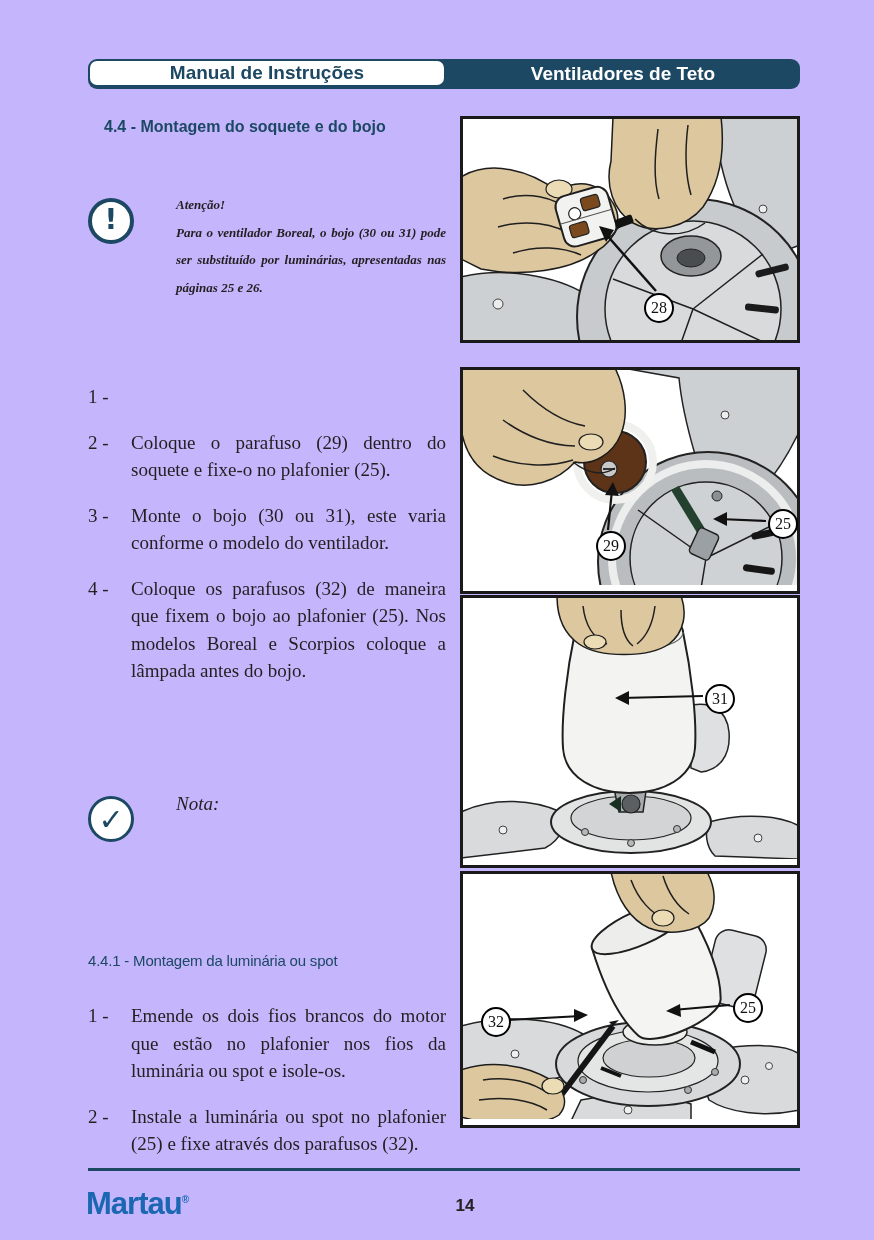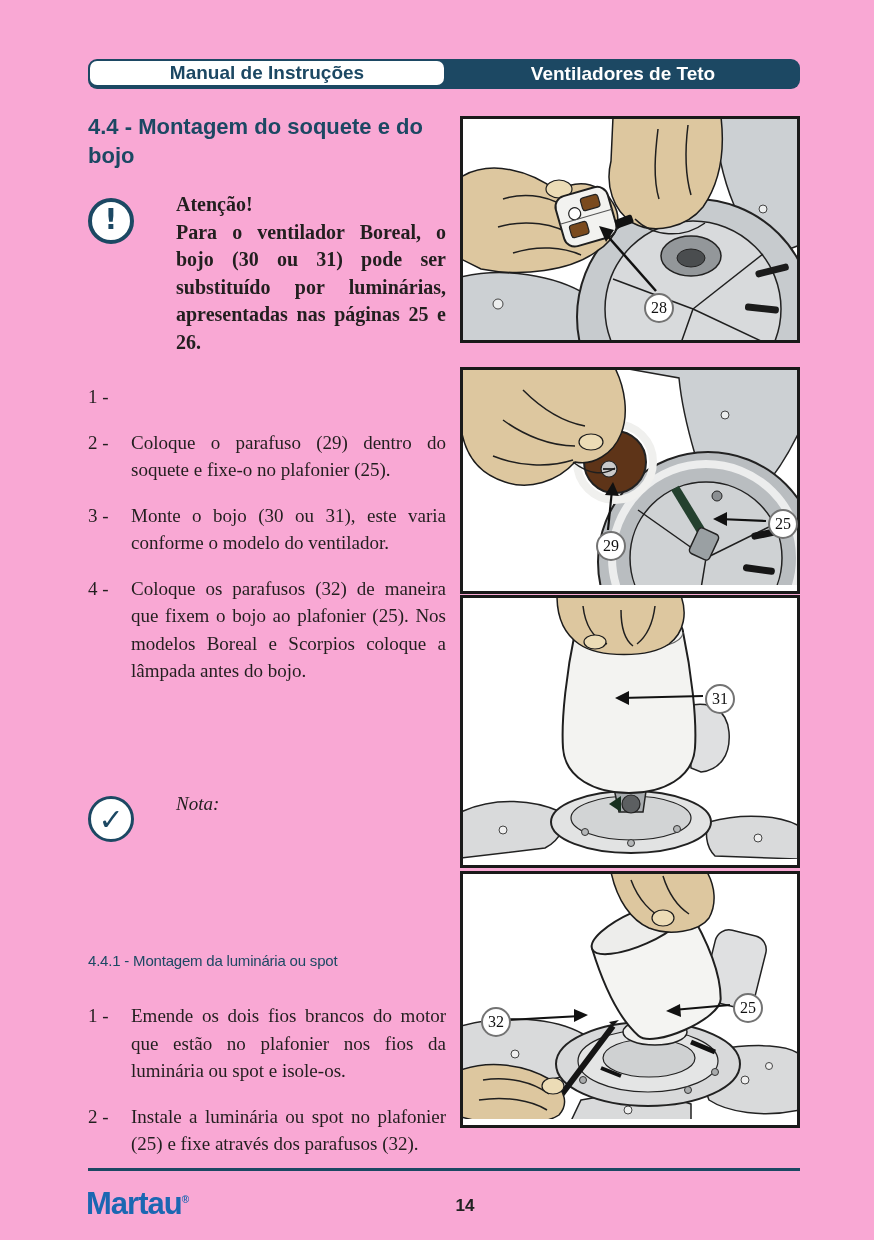--- a/index.html
+++ b/index.html
@@ -1,42 +1,42 @@
 <!DOCTYPE html>
 <html><head>
 <meta charset="utf-8">
 <style>
   html,body{margin:0;padding:0;background:#fff;}
-  .page{position:relative;width:874px;height:1240px;background:#f9a8d4;overflow:hidden;
+  .page{position:relative;width:874px;height:1240px;background:#c4b5fd;overflow:hidden;
         font-family:"Liberation Serif",serif;color:#221f1f;}
 
   
   .header-bar{position:absolute;left:88px;top:59px;width:712px;height:30px;
               background:#1c4863;border-radius:9px;}
   .header-tab{position:absolute;left:2px;top:2px;width:354px;height:24px;background:#ffffff;
               border-radius:7px;display:flex;align-items:center;justify-content:center;}
   .header-tab span{font-family:"Liberation Sans",sans-serif;font-weight:600;font-size:19px;color:#1c4863;}
   .header-right{position:absolute;left:380px;top:0;width:310px;height:29px;display:flex;
                 align-items:center;justify-content:center;}
   .header-right span{font-family:"Liberation Sans",sans-serif;font-weight:700;font-size:19px;color:#ffffff;}
 
   
-  .section-title{position:absolute;left:88px;top:112px;width:362px;
-                 font-family:"Liberation Sans",sans-serif;font-weight:700;font-size:22px;
+  .section-title{position:absolute;left:104px;top:112px;width:362px;
+                 font-family:"Liberation Sans",sans-serif;font-weight:700;font-size:16px;
                  line-height:29px;color:#1c4863;}
   .icon-circle{position:absolute;width:46px;height:46px;border-radius:50%;
                border:4px solid #1c4863;box-sizing:border-box;display:flex;
                align-items:center;justify-content:center;background:#fff;}
   .icon-circle .glyph{color:#1c4863;font-family:"DejaVu Sans",sans-serif;font-weight:700;}
   .attention-icon{left:88px;top:198px;}
   .attention-icon .glyph{font-size:28px;line-height:1;transform:translateY(-1px);}
   .note-icon{left:88px;top:796px;border-width:3px;}
   .note-icon .glyph{font-size:30px;}
   .attention-text{position:absolute;left:176px;top:191px;width:270px;
-                  font-weight:700;font-size:20px;line-height:27.5px;}
+                  font-style:italic;font-weight:700;font-size:13px;line-height:27.5px;}
   .attention-text .blk-title{display:block;}
   .attention-text .blk-body{display:block;text-align:justify;}
   .note-text{position:absolute;left:176px;top:790px;width:270px;
              font-style:italic;font-weight:400;font-size:19px;line-height:27.5px;}
   .note-text .blk-title{display:block;}
   .note-text .blk-body{display:block;text-align:justify;}
 
   .steps{position:absolute;left:88px;width:358px;}
   .steps-main{top:383px;}
   .steps-sub{top:1002px;}
@@ -46,21 +46,21 @@
 
   .subsection-title{position:absolute;left:88px;top:952px;width:370px;white-space:nowrap;
                     font-family:"Liberation Sans",sans-serif;font-weight:400;font-size:15px;
                     letter-spacing:-0.2px;color:#1c4863;}
 
   
   .panel{position:absolute;left:460px;width:334px;background:#ffffff;
          border:3px solid #1a1a1a;}
   .panel svg{display:block;}
   .callout{position:absolute;width:30px;height:30px;border-radius:50%;background:#ffffff;
-           border:2px solid #737373;box-sizing:border-box;display:flex;align-items:center;
+           border:2px solid #000000;box-sizing:border-box;display:flex;align-items:center;
            justify-content:center;font-family:"Liberation Serif",serif;font-size:16px;color:#111;}
 
   
   .footer-rule{position:absolute;left:88px;top:1168px;width:712px;height:3px;background:#1c4863;}
   .footer-logo{position:absolute;left:86px;top:1186px;font-family:"Liberation Sans",sans-serif;
                font-weight:700;font-size:31px;letter-spacing:-1px;color:#1b67b2;}
   .footer-logo sup{font-size:10px;letter-spacing:0;}
   .page-number{position:absolute;left:0;top:1196px;width:874px;text-align:center;
                font-family:"Liberation Sans",sans-serif;font-weight:600;font-size:17px;color:#222;padding-left:28px;}
 

